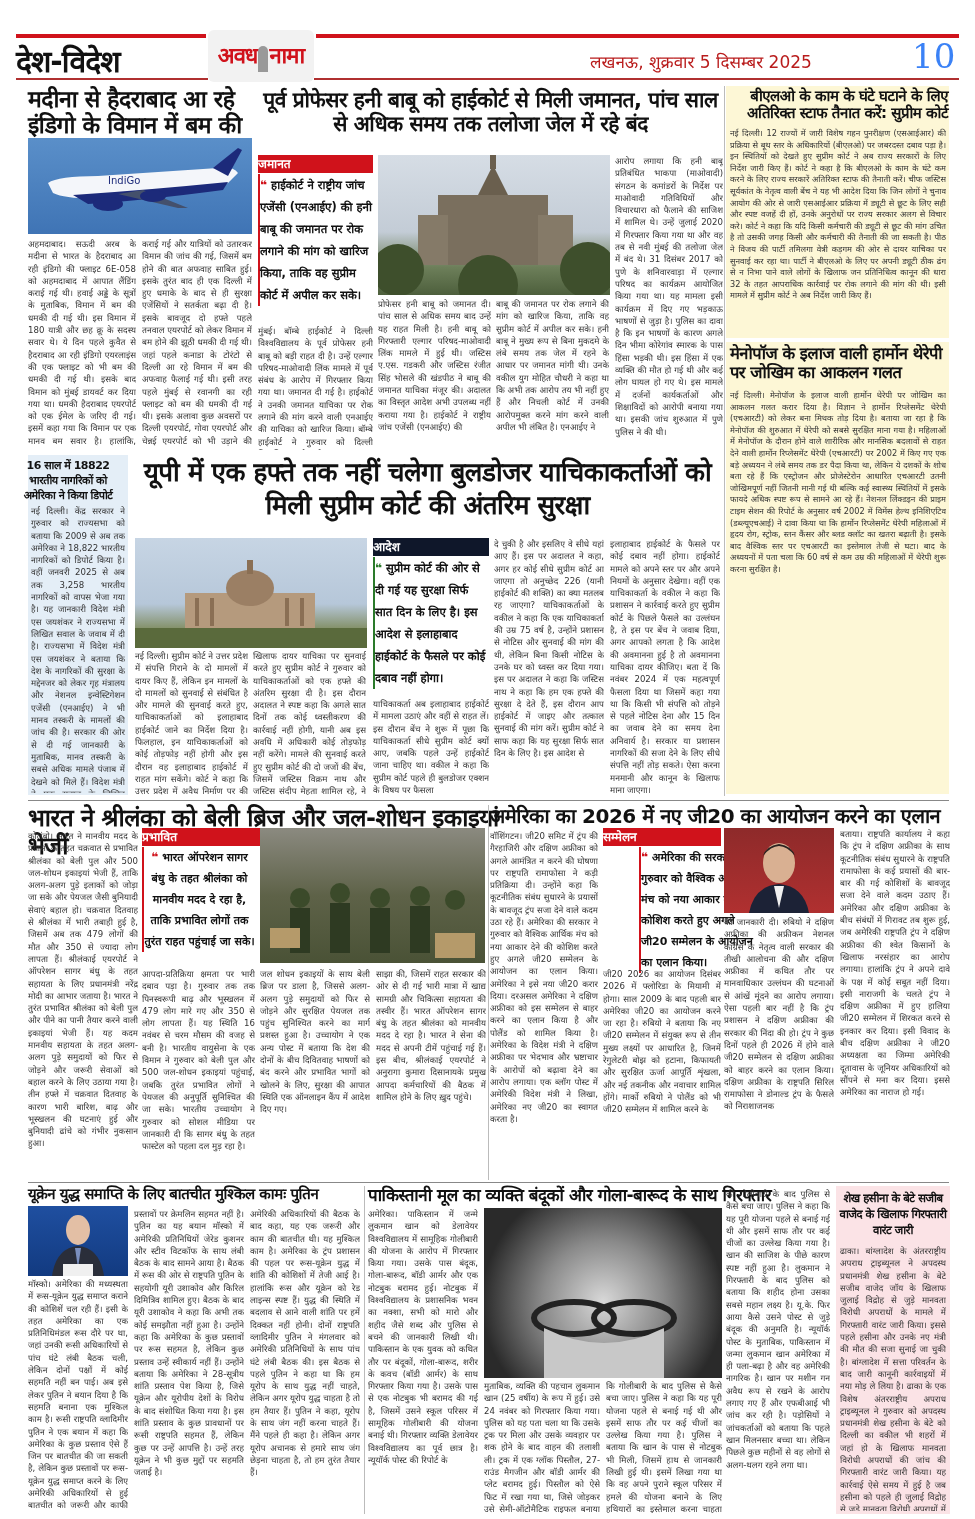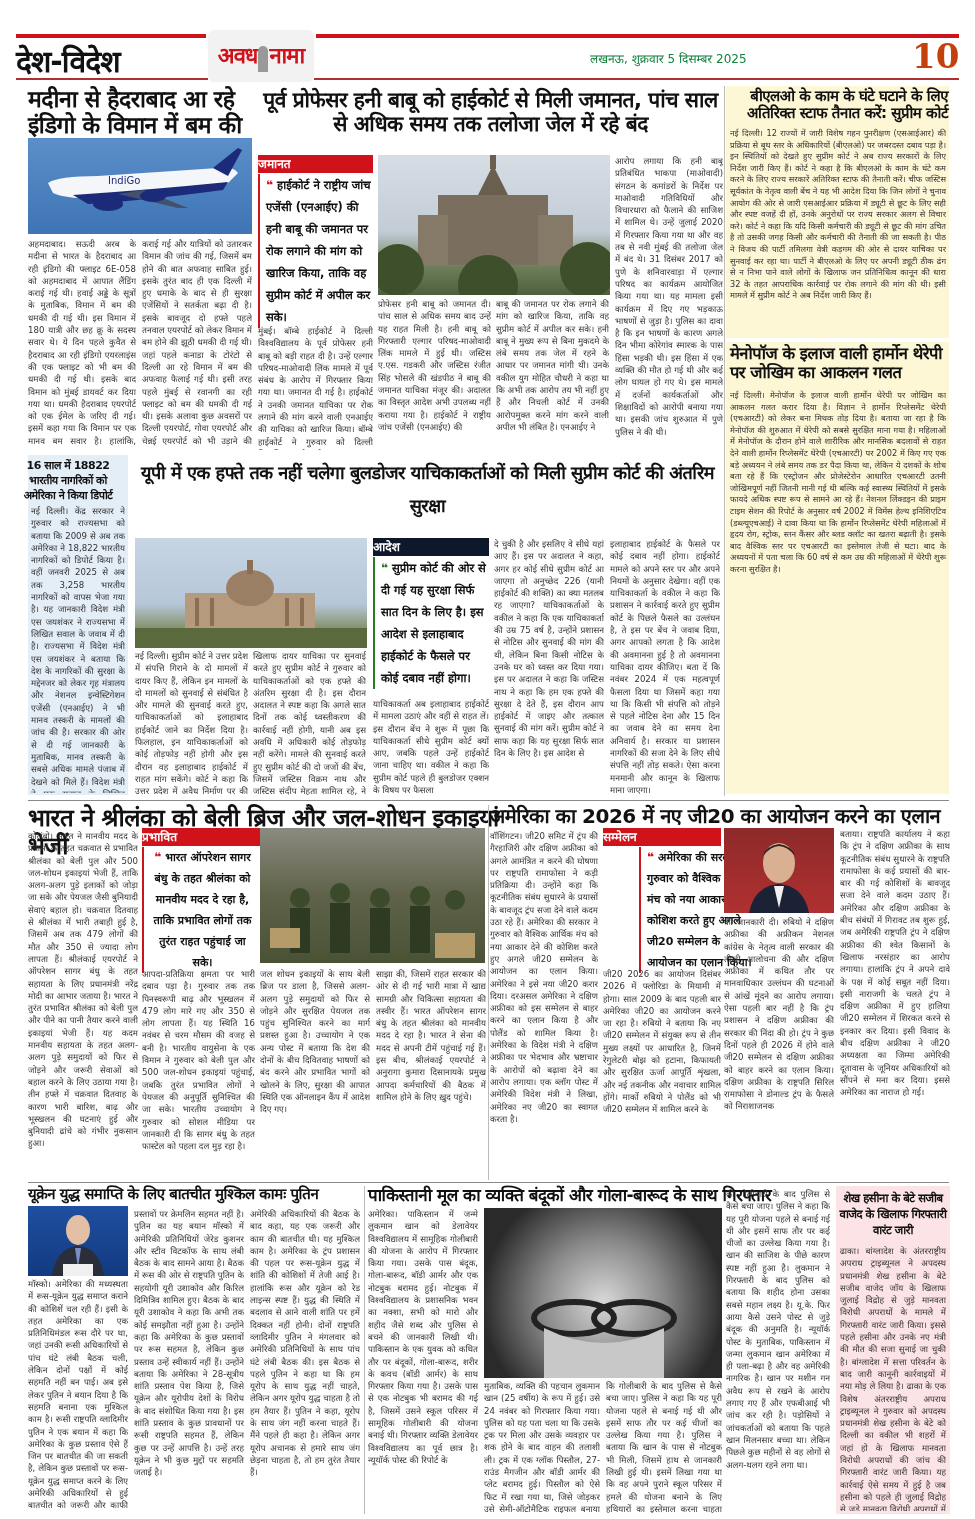--- a/index.html
+++ b/index.html
@@ -6,42 +6,42 @@
 body{width:975px;height:1519px;background:#fff;font-family:"DejaVu Sans",sans-serif;color:#222;position:relative;overflow:hidden}
 .abs{position:absolute}
 .rule-red{position:absolute;height:4px;background:#d0121b}
 .rule-thin{position:absolute;height:2px;background:#b03030}
 .logo{left:208px;top:30px;width:106px;height:52px;background:#f2f2f2;border-radius:6px;text-align:center}
 .logo-text{font-size:30px;font-weight:bold;color:#d0121b;line-height:52px;letter-spacing:-1px}
 .hd{font-weight:bold;color:#111;line-height:1.15;letter-spacing:-0.5px}
 .body{font-size:8.6px;line-height:12.3px;color:#333;text-align:justify;overflow:hidden}
 .kick{background:#d0121b;color:#fff;font-weight:bold;font-size:12px;text-align:left;height:18px;line-height:18px}
 .kick.green{background:#0f172a}
-.pull{border-left:2px solid #d0121b;font-weight:bold;font-size:13.5px;line-height:23px;color:#111;padding-left:6px}
+.pull{border-left:2px solid #d0121b;font-weight:bold;font-size:13.5px;line-height:23px;color:#111;}
 .pull.green{border-color:#2a7a2a}
 .quote{color:#d0121b;font-size:12px;margin-right:4px}
 .quote.green{color:#2a7a2a}
 .photo{overflow:hidden}
 .box-yellow{background:#fdf7d6}
 .box-blue{background:#e4eef7}
 .box-pink{background:#fbe3e6}
 .col-rule{position:absolute;width:1px;background:#bbb}
 .hr{position:absolute;height:1px;background:#888}
 </style>
 </head>
 <body>
 
 <div class="rule-red" style="left:16px;top:34px;width:190px"></div>
 <div class="rule-red" style="left:316px;top:34px;width:643px;"></div>
 <div class="abs" style="left:16px;top:40px;font-size:30px;font-weight:bold;color:#111;letter-spacing:-1px">देश-विदेश</div>
 <div class="abs logo" style="left:208px;top:30px;width:106px;height:52px">
   <span class="logo-text" style="font-size:22px">अवध</span><span style="display:inline-block;width:10px;height:26px;background:#999;vertical-align:middle;margin:0 1px;border-radius:5px 5px 0 0"></span><span class="logo-text" style="font-size:22px">नामा</span>
 </div>
-<div class="abs" style="left:590px;top:50px;font-size:12px;color:#15803d">लखनऊ, शुक्रवार 5 दिसम्बर 2025</div>
-<div class="abs" style="left:912px;top:36px;font-size:34px;font-weight:bold;font-family:'DejaVu Serif',serif;color:#c2410c">10</div>
+<div class="abs" style="left:590px;top:50px;font-size:17px;color:#b91c1c">लखनऊ, शुक्रवार 5 दिसम्बर 2025</div>
+<div class="abs" style="left:912px;top:36px;font-size:34px;font-weight:normal;font-family:'DejaVu Serif',serif;color:#3b82f6">10</div>
 <div class="rule-thin" style="left:16px;top:78px;width:192px"></div>
 <div class="rule-thin" style="left:314px;top:78px;width:645px"></div>
 
 <div class="abs hd" style="left:28px;top:86px;width:230px;font-size:23px">मदीना से हैदराबाद आ रहे इंडिगो के विमान में बम की धमकी</div>
 <div class="abs photo" style="left:28px;top:138px;width:224px;height:96px;background:linear-gradient(180deg,#5a8fc9 0%,#3f74b5 100%)">
   <svg width="224" height="96" viewBox="0 0 224 96">
     <path d="M20 45 Q30 38 70 38 L190 30 Q205 28 210 35 L200 45 Q150 55 80 60 Q40 62 25 55 Z" fill="#f4f6fa"></path>
     <path d="M45 57 Q120 52 200 44 L195 52 Q120 62 60 66 Z" fill="#1c2a7a"></path>
     <path d="M185 30 L210 10 L214 12 L200 38 Z" fill="#1c2a7a"></path>
     <path d="M90 56 L150 70 L160 70 L115 52 Z" fill="#44506c"></path>
@@ -80,21 +80,21 @@
 <div class="abs body" style="left:730px;top:128px;width:216px;height:208px;font-size:8.2px;line-height:11.6px">नई दिल्ली। 12 राज्यों में जारी विशेष गहन पुनरीक्षण (एसआईआर) की प्रक्रिया से बूथ स्तर के अधिकारियों (बीएलओ) पर जबरदस्त दबाव पड़ा है। इन स्थितियों को देखते हुए सुप्रीम कोर्ट ने अब राज्य सरकारों के लिए निर्देश जारी किए हैं। कोर्ट ने कहा है कि बीएलओ के काम के घंटे कम करने के लिए राज्य सरकारें अतिरिक्त स्टाफ की तैनाती करें। चीफ जस्टिस सूर्यकांत के नेतृत्व वाली बेंच ने यह भी आदेश दिया कि जिन लोगों ने चुनाव आयोग की ओर से जारी एसआईआर प्रक्रिया में ड्यूटी से छूट के लिए सही और स्पष्ट वजहें दी हों, उनके अनुरोधों पर राज्य सरकार अलग से विचार करे। कोर्ट ने कहा कि यदि किसी कर्मचारी की ड्यूटी से छूट की मांग उचित है तो उसकी जगह किसी और कर्मचारी की तैनाती की जा सकती है। पीठ ने विजय की पार्टी तमिलगा वेत्री कड़गम की ओर से दायर याचिका पर सुनवाई कर रहा था। पार्टी ने बीएलओ के लिए पर अपनी ड्यूटी ठीक ढंग से न निभा पाने वाले लोगों के खिलाफ जन प्रतिनिधित्व कानून की धारा 32 के तहत आपराधिक कार्रवाई पर रोक लगाने की मांग की थी। इसी मामले में सुप्रीम कोर्ट ने अब निर्देश जारी किए हैं।</div>
 
 <div class="abs box-yellow" style="left:726px;top:342px;width:223px;height:452px"></div>
 <div class="abs hd" style="left:730px;top:345px;width:218px;font-size:16.5px">मेनोपॉज के इलाज वाली हार्मोन थेरेपी पर जोखिम का आकलन गलत</div>
 <div class="abs body" style="left:730px;top:390px;width:216px;height:402px;font-size:8.2px;line-height:11.6px">नई दिल्ली। मेनोपॉज के इलाज वाली हार्मोन थेरेपी पर जोखिम का आकलन गलत करार दिया है। विज्ञान ने हार्मोन रिप्लेसमेंट थेरेपी (एचआरटी) को लेकर बना मिथक तोड़ दिया है। बताया जा रहा है कि मेनोपॉज की शुरुआत में थेरेपी को सबसे सुरक्षित माना गया है। महिलाओं में मेनोपॉज के दौरान होने वाले शारीरिक और मानसिक बदलावों से राहत देने वाली हार्मोन रिप्लेसमेंट थेरेपी (एचआरटी) पर 2002 में किए गए एक बड़े अध्ययन ने लंबे समय तक डर पैदा किया था, लेकिन ये दशकों के शोध बता रहे हैं कि एस्ट्रोजन और प्रोजेस्टेरोन आधारित एचआरटी उतनी जोखिमपूर्ण नहीं जितनी मानी गई थी बल्कि कई स्वास्थ्य स्थितियों में इसके फायदे अधिक स्पष्ट रूप से सामने आ रहे हैं। नेशनल लिंक्डइन की प्राइम टाइम सेशन की रिपोर्ट के अनुसार वर्ष 2002 में विमेंस हेल्थ इनिशिएटिव (डब्ल्यूएचआई) ने दावा किया था कि हार्मोन रिप्लेसमेंट थेरेपी महिलाओं में हृदय रोग, स्ट्रोक, स्तन कैंसर और ब्लड क्लॉट का खतरा बढ़ाती है। इसके बाद वैश्विक स्तर पर एचआरटी का इस्तेमाल तेजी से घटा। बाद के अध्ययनों में पता चला कि 60 वर्ष से कम उम्र की महिलाओं में थेरेपी शुरू करना सुरक्षित है।</div>
 
 <div class="abs box-blue" style="left:28px;top:455px;width:100px;height:340px"></div>
 <div class="abs hd" style="left:20px;top:458px;width:96px;font-size:11px;text-align:center;line-height:15px">16 साल में 18822 भारतीय नागरिकों को अमेरिका ने किया डिपोर्ट</div>
 <div class="abs body" style="left:31px;top:505px;width:94px;height:288px">नई दिल्ली। केंद्र सरकार ने गुरुवार को राज्यसभा को बताया कि 2009 से अब तक अमेरिका ने 18,822 भारतीय नागरिकों को डिपोर्ट किया है। वहीं जनवरी 2025 से अब तक 3,258 भारतीय नागरिकों को वापस भेजा गया है। यह जानकारी विदेश मंत्री एस जयशंकर ने राज्यसभा में लिखित सवाल के जवाब में दी है। राज्यसभा में विदेश मंत्री एस जयशंकर ने बताया कि देश के नागरिकों की सुरक्षा के मद्देनजर को लेकर गृह मंत्रालय और नेशनल इन्वेस्टिगेशन एजेंसी (एनआईए) ने भी मानव तस्करी के मामलों की जांच की है। सरकार की ओर से दी गई जानकारी के मुताबिक, मानव तस्करी के सबसे अधिक मामले पंजाब में देखने को मिले हैं। विदेश मंत्री ने एक सवाल के लिखित जवाब में राज्यसभा को बताया कि 2009 से अब तक 18,822 भारतीय नागरिकों को डिपोर्ट किया गया है।</div>
 
-<div class="abs hd" style="left:135px;top:456px;width:585px;font-size:18px;text-align:center;line-height:33px">यूपी में एक हफ्ते तक नहीं चलेगा बुलडोजर याचिकाकर्ताओं को मिली सुप्रीम कोर्ट की अंतरिम सुरक्षा</div>
+<div class="abs hd" style="left:135px;top:456px;width:585px;font-size:26px;text-align:center;line-height:33px">यूपी में एक हफ्ते तक नहीं चलेगा बुलडोजर याचिकाकर्ताओं को मिली सुप्रीम कोर्ट की अंतरिम सुरक्षा</div>
 <div class="abs photo" style="left:135px;top:538px;width:232px;height:110px;background:linear-gradient(180deg,#c7d5e4 0%,#b6c7d9 60%,#7e8a5c 85%,#5c6a3e 100%)">
   <svg width="232" height="110" viewBox="0 0 232 110">
     <rect x="50" y="55" width="130" height="35" fill="#b59a7d"></rect>
     <ellipse cx="115" cy="50" rx="24" ry="18" fill="#9b7f64"></ellipse>
     <rect x="112" y="22" width="6" height="14" fill="#8a6f54"></rect>
     <g fill="#8a6f54">
         <rect x="60" y="60" width="4" height="28"></rect>
         <rect x="75" y="60" width="4" height="28"></rect>
         <rect x="150" y="60" width="4" height="28"></rect>
         <rect x="165" y="60" width="4" height="28"></rect>

